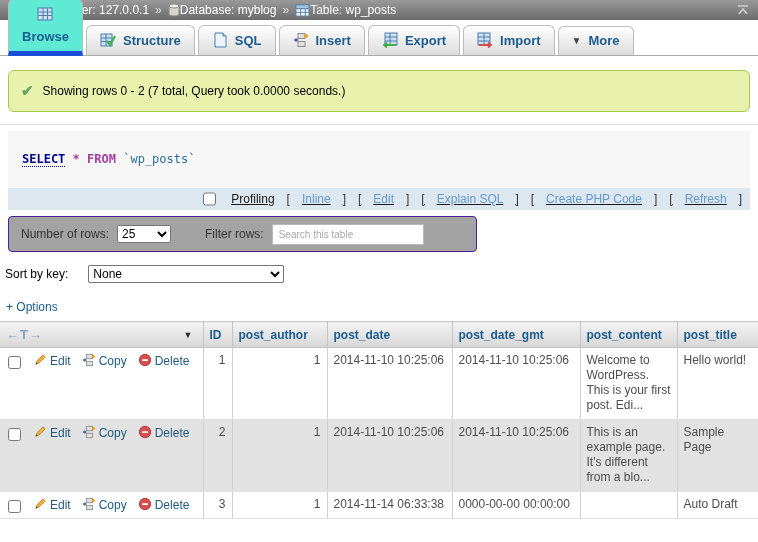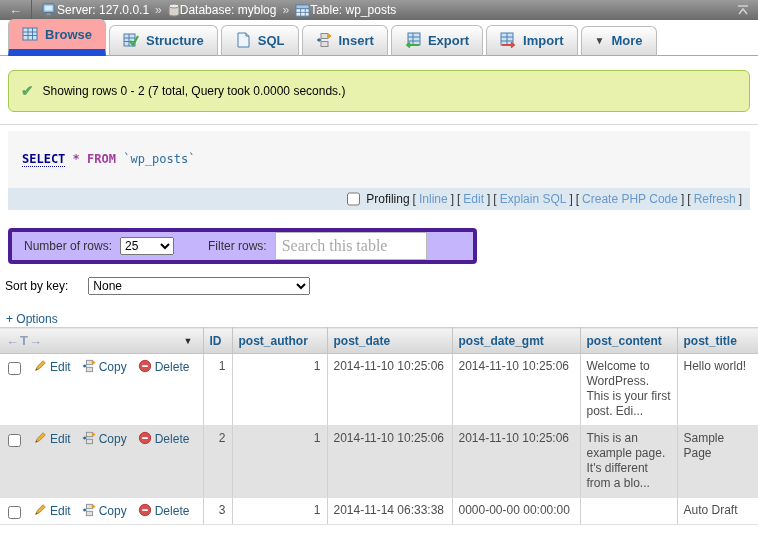--- a/index.html
+++ b/index.html
@@ -32,21 +32,21 @@
     background:#fff;
   }
   .tab {
     display:flex; align-items:center; gap:7px;
     padding:6px 13px 7px; position:relative; top:1px;
     border:1px solid #bbb; border-bottom:1px solid #aaa;
     border-radius:6px 6px 0 0;
     background:linear-gradient(#ffffff,#dcdcdc);
     color:#1c5c8f; font-weight:bold; font-size:13px; cursor:pointer;
   }
-  .tab.active { background:#fca5a5; border-bottom:7px solid #1d4ed8; }
+  .tab.active { background:#5eead4; border-bottom:5px solid #1d4ed8;flex-direction:column; }
   .tab svg { width:16px; height:16px; }
   .more-arrow { color:#444; font-size:10px; }
 
   
   .msgbox {
     margin:14px 8px 0 8px; height:42px;
     background:#e9f2ad; border:1px solid #a6c94f; border-radius:6px;
     display:flex; align-items:center; gap:9px; padding:0 12px;
     color:#000;
   }
@@ -58,45 +58,45 @@
   .sqlregion { margin:6px 8px 0 8px; }
   .sqlcode {
     background:#f6f6f6; padding:21px 14px 22px 14px;
     font-family:"DejaVu Sans Mono", monospace; font-size:12px;
   }
   .kw-select { color:#00008b; font-weight:bold; border-bottom:1px dotted #00008b;margin-top:11px; }
   .kw { color:#a33ea1; font-weight:bold; }
   .tblname { color:#2e6e9e; }
   .profbar {
     background:#dce7f0; padding:4px 8px; display:flex; 
-    justify-content:flex-end; gap:3px; color:#1a1a1a; font-size:12px;
+    justify-content:flex-end; gap:12px; color:#1a1a1a; font-size:12px;text-decoration:underline;
   }
   .profbar a { color:#6699cc; }
   .profbar .br { color:#333; }
   .profbar input { margin:0 3px 0 0; }
 
   
   .rowsbox {
-    margin:18px 0 0 8px; width:469px; height:36px;
-    background:#c4b5fd; border:4px solid #4c1d95; border-radius:4px;
+    margin:6px 0 0 8px; width:469px; height:36px;
+    background:#a3a3a3; border:1px solid #4c1d95; border-radius:4px;
     display:flex; align-items:center; gap:8px; padding:0 12px; color:#333;
   }
   .rowsbox label { color:#333; }
   select { font-size:12px; font-family:"Liberation Sans",sans-serif; }
   .sel-rows { width:54px; margin-right:26px; }
   .filter-input {
-    width:152px; border:1px solid #b9b9b9; padding:4px 6px; font-size:16px;
-    color:#333; font-family:Liberation Serif, serif;
+    width:152px; border:1px solid #b9b9b9; padding:4px 6px; font-size:10px;
+    color:#333; font-family:Liberation Sans, sans-serif;
   }
   .filter-input::placeholder { color:#a9a9a9; }
 
   .sortrow { margin:13px 0 0 5px; display:flex; align-items:center; gap:20px; }
-  .sel-sort { width:222px; }
-
-  .options-link { display:inline-block; margin:17px 0 1px 6px; color:#1c5c8f; }
+  .sel-sort { width:196px; }
+
+  .options-link { display:inline-block; margin:17px 0 7px 6px; color:#1c5c8f; }
 
   
   table.grid { border-collapse:collapse; width:758px; table-layout:fixed; color:#4d4d4d; }
   table.grid th {
     background:linear-gradient(#f4f4f4,#d6d6d6);
     border-top:1px solid #d0d0d0; border-bottom:1px solid #c4c4c4;
     border-right:1px solid #c4c4c4;
     color:#1c5c8f; font-weight:bold; text-align:left;
     padding:5px 6px; font-size:12px; height:26px;
   }

